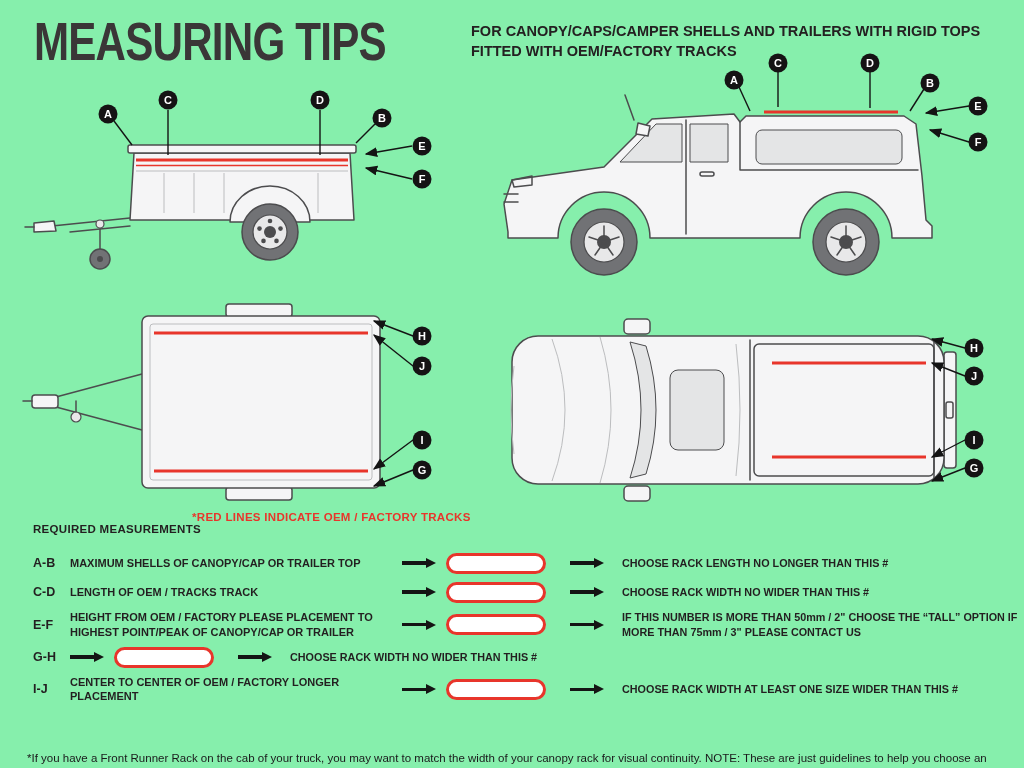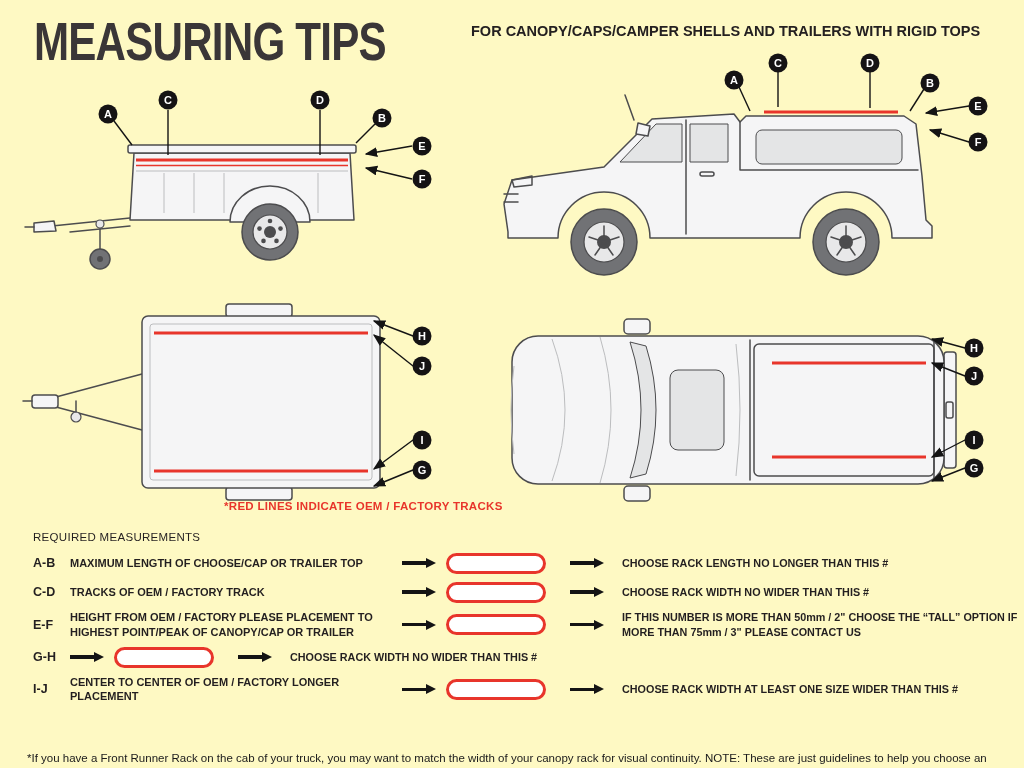--- a/index.html
+++ b/index.html
@@ -1,19 +1,19 @@
 <!DOCTYPE html>
 <html style="--red: #e8352b; --ink: #231f20; --line: #4c4c4e; --fill: #f5f5f6;"><head>
 <meta charset="utf-8">
 <title>Measuring Tips</title>
 <style>
   * { margin:0; padding:0; box-sizing:border-box; }
   html,body { background:#fff; }
   body { font-family:"Liberation Sans", sans-serif; color:var(--ink,#231f20); }
-  .page { position:relative; width:1024px; height:768px; background:#fef9c3; overflow:hidden; }
+  .page { position:relative; width:1024px; height:768px; background:#86efac; overflow:hidden; }
 
   .title { position:absolute; left:34px; top:10px; font-size:54px; font-weight:bold; letter-spacing:-1px;
            color:#3a3637; white-space:nowrap; transform:scaleX(0.78); transform-origin:0 0; }
   .subtitle { position:absolute; left:471px; top:22px; width:545px; font-size:14.5px; font-weight:bold;
               line-height:1.35; color:#242021; }
 
   .diagram { position:absolute; }
   .d-trailer-side { left:18px;  top:72px;  width:436px; height:228px; }
   .d-truck-side   { left:478px; top:50px;  width:528px; height:250px; }
   .d-trailer-top  { left:18px;  top:300px; width:436px; height:208px; }
@@ -27,23 +27,23 @@
   .lite  { fill:none; stroke:#bcbdbf; stroke-width:1; }
   .track { fill:none; stroke:var(--red,#e8352b); stroke-width:3; }
   .track-thin { fill:none; stroke:var(--red,#e8352b); stroke-width:1.6; }
   .leader { fill:none; stroke:#141414; stroke-width:1.4; }
   .tire { fill:#717275; stroke:#4c4c4e; stroke-width:1.5; }
   .rim  { fill:#e8e8e9; stroke:#4c4c4e; stroke-width:1.2; }
   .hub  { fill:#4c4c4e; }
   .badge { fill:#151314; }
   .badge-text { fill:#fff; font-size:11px; font-weight:bold; text-anchor:middle; font-family:"Liberation Sans",sans-serif; }
 
-  .meas-head { position:absolute; left:33px; top:523px; font-size:11.5px; font-weight:normal; letter-spacing:0.3px;margin-top:8px; }
-  .red-note  { position:absolute; left:192px; top:500px; font-size:11.5px; font-weight:bold; letter-spacing:0.3px;
-               color:var(--red,#e8352b);margin-left:32px; }
+  .meas-head { position:absolute; left:33px; top:523px; font-size:11.5px; font-weight:bold; letter-spacing:0.3px; }
+  .red-note  { position:absolute; left:192px; top:511px; font-size:11.5px; font-weight:bold; letter-spacing:0.3px;
+               color:var(--red,#e8352b); }
 
   .rows { position:absolute; left:33px; top:552px; width:985px; display:flex; flex-direction:column; }
   .mrow { display:flex; align-items:center; margin-bottom:7px; min-height:22px; }
   .mcode { width:37px; flex:none; font-size:12.5px; font-weight:bold; }
   .mdesc { width:332px; flex:none; font-size:11px; font-weight:bold; line-height:1.3; padding-right:8px; }
   .marrow { width:44px; flex:none; display:flex; align-items:center; }
   .marrow.second { margin-left:24px; }
   .shaft { width:24px; height:3.5px; background:#141414; }
   .head  { width:0; height:0; border-left:10px solid #141414; border-top:5.5px solid transparent;
            border-bottom:5.5px solid transparent; }
@@ -53,20 +53,21 @@
   .footnote { position:absolute; left:27px; top:750px; width:972px; font-size:11.5px; line-height:1.4; color:#1a1a1b; }
 </style>
 </head>
 <body>
 
 <div class="page">
 
   <div class="title">MEASURING TIPS</div>
   <div class="subtitle">
     <div>FOR CANOPY/CAPS/CAMPER SHELLS AND TRAILERS WITH RIGID TOPS</div>
+    <div>FITTED WITH OEM/FACTORY TRACKS</div>
   </div>
 
   <div class="diagram d-trailer-side">
     <svg viewBox="0 0 436 228">
       <defs>
         <marker id="ah1" markerWidth="9" markerHeight="8" refX="8" refY="3.5" orient="auto">
           <path d="M0 0 L9 3.5 L0 7 Z" fill="#141414"></path>
         </marker>
       </defs>
       <path class="ol" d="M112 146 L34 154 M112 154 L52 160"></path>
@@ -265,36 +266,36 @@
     </svg>
   </div>
 
   <div class="meas-head">REQUIRED MEASUREMENTS</div>
   <div class="red-note">*RED LINES INDICATE OEM / FACTORY TRACKS</div>
 
   <div class="rows">
 
     <div class="mrow">
       <div class="mcode">A-B</div>
-      <div class="mdesc">MAXIMUM LENGTH OF CHOOSE/CAP OR TRAILER TOP</div>
+      <div class="mdesc">MAXIMUM SHELLS OF CANOPY/CAP OR TRAILER TOP</div>
       <div class="marrow">
           <span class="shaft"></span>
           <span class="head"></span>
         </div>
       <div class="mpill"></div>
       <div class="marrow second">
           <span class="shaft"></span>
           <span class="head"></span>
         </div>
       <div class="mresult">CHOOSE RACK LENGTH NO LONGER THAN THIS #</div>
     </div>
 
     <div class="mrow">
       <div class="mcode">C-D</div>
-      <div class="mdesc">TRACKS OF OEM / FACTORY TRACK</div>
+      <div class="mdesc">LENGTH OF OEM / TRACKS TRACK</div>
       <div class="marrow">
           <span class="shaft"></span>
           <span class="head"></span>
         </div>
       <div class="mpill"></div>
       <div class="marrow second">
           <span class="shaft"></span>
           <span class="head"></span>
         </div>
       <div class="mresult">CHOOSE RACK WIDTH NO WIDER THAN THIS #</div>

